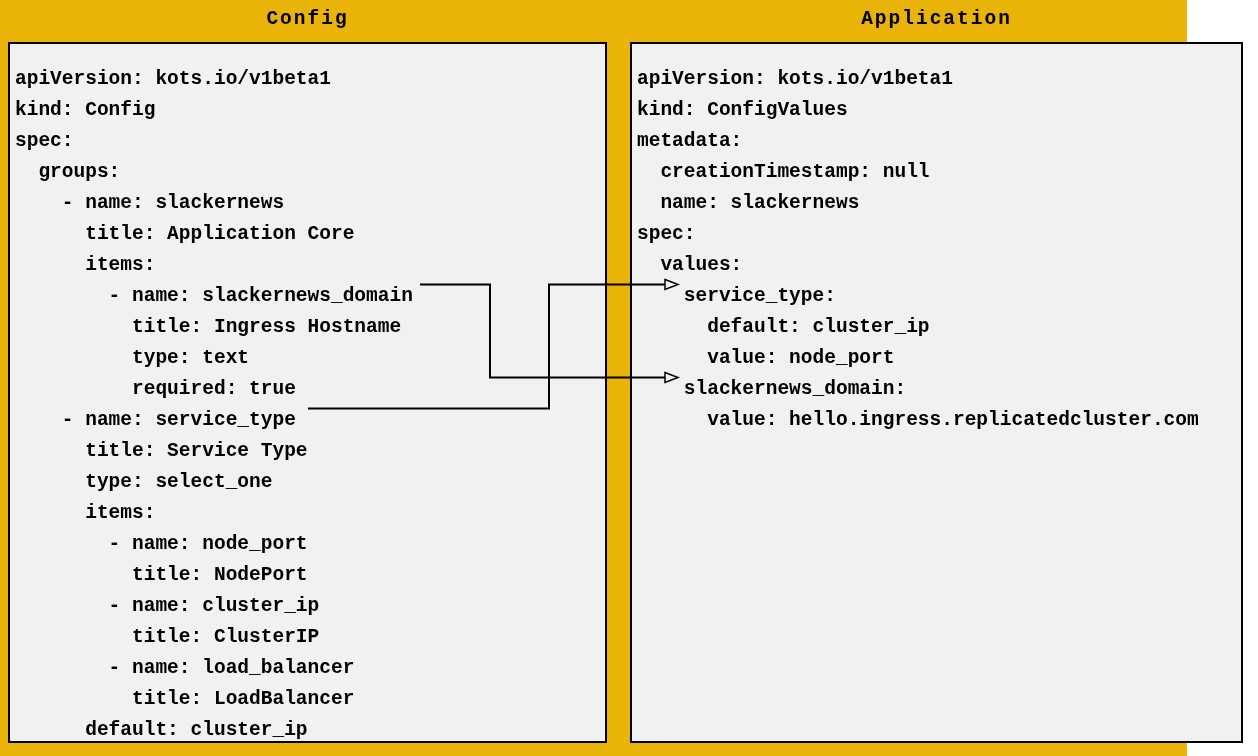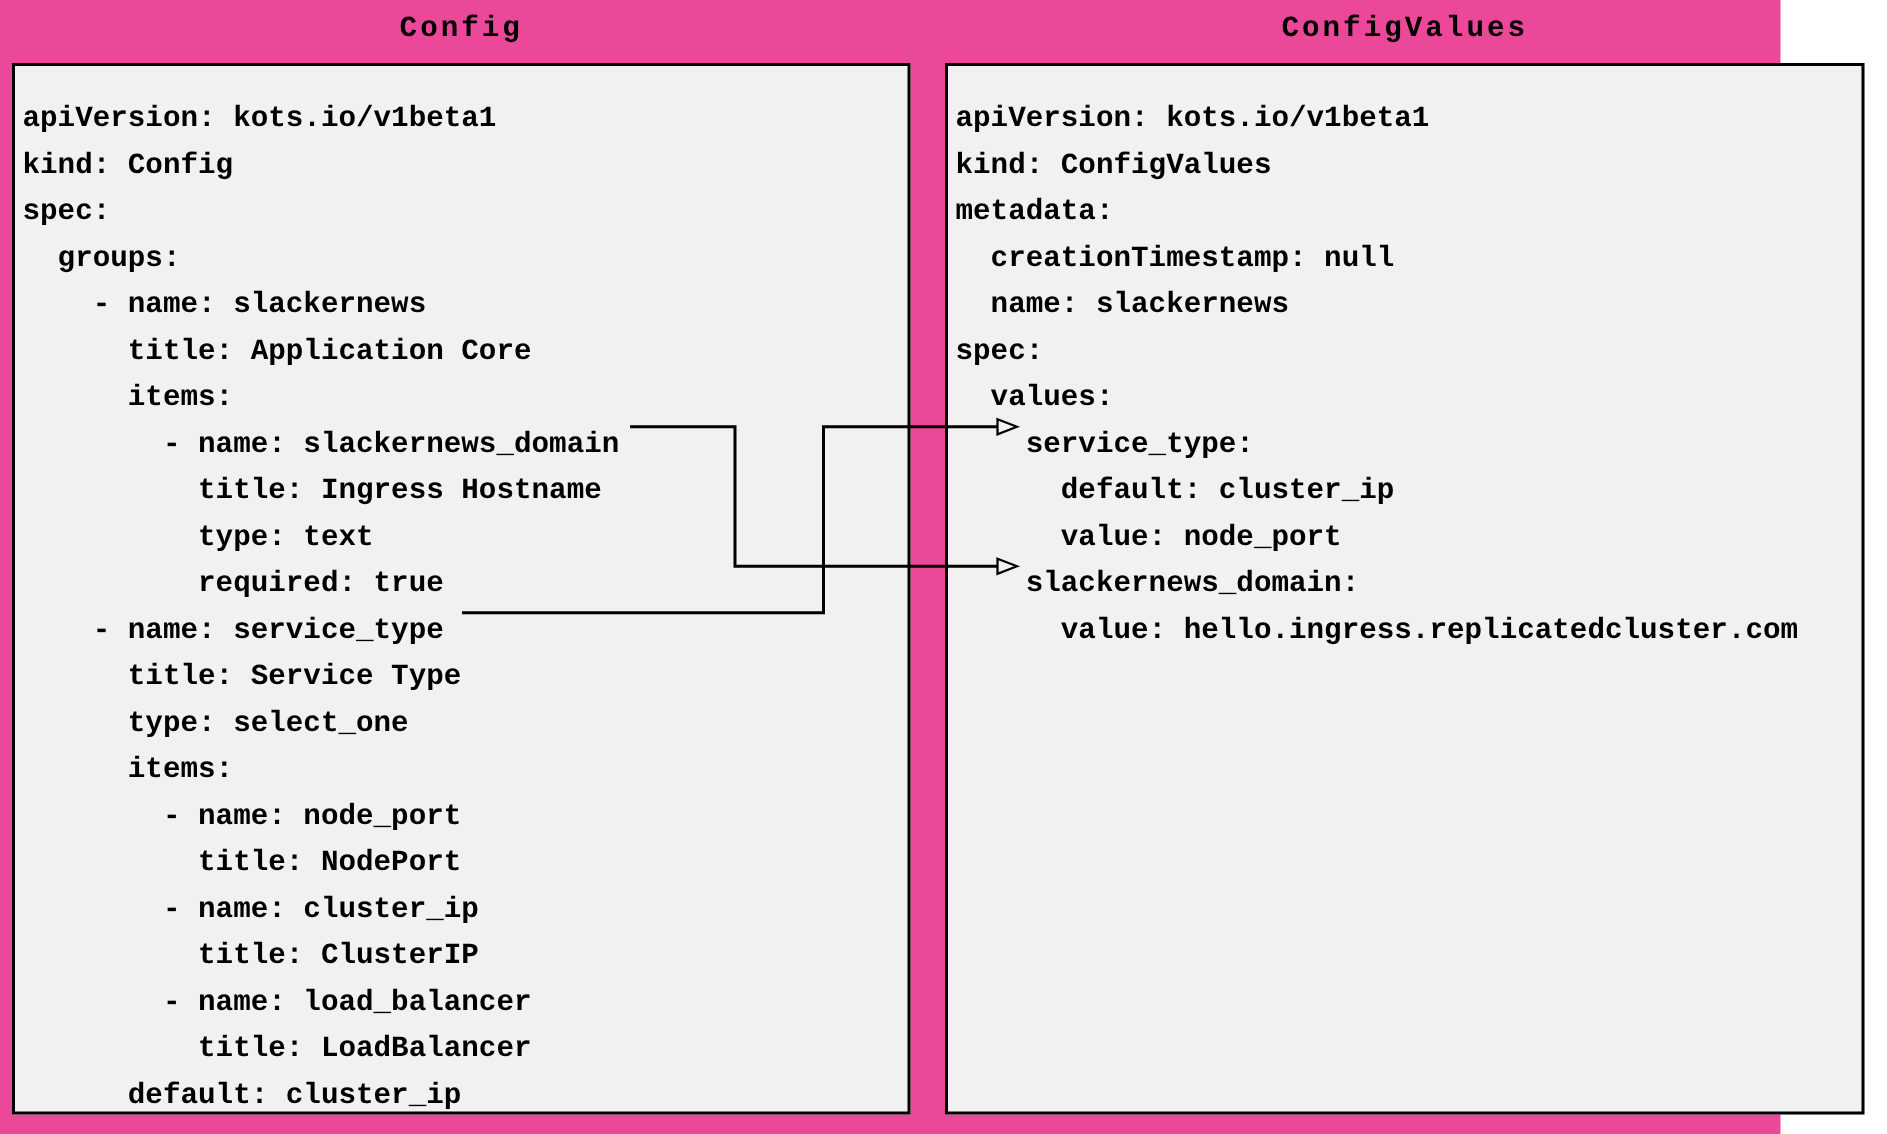--- a/index.html
+++ b/index.html
@@ -7,21 +7,21 @@
     padding: 0;
     background: #ffffff;
     width: 1258px;
     height: 756px;
     overflow: hidden;
   }
   .canvas {
     position: relative;
     width: 1187px;
     height: 756px;
-    background: #ec4899;
+    background: #eab308;
     font-family: "Liberation Mono", "DejaVu Sans Mono", monospace;
     color: #000000;
   }
   .panel-title {
     position: absolute;
     top: 8px;
     height: 26px;
     text-align: center;
     font-size: 19.5px;
     font-weight: bold;
@@ -70,21 +70,21 @@
     stroke-linejoin: miter;
   }
 </style>
 </head>
 <body>
 
 <div class="canvas">
 
   <div class="panel-title left">Config</div>
 
-  <div class="panel-title right">ConfigValues</div>
+  <div class="panel-title right">Application</div>
 
   <div class="panel left">
     <pre>apiVersion: kots.io/v1beta1
 kind: Config
 spec:
   groups:
     - name: slackernews
       title: Application Core
       items:
         - name: slackernews_domain

